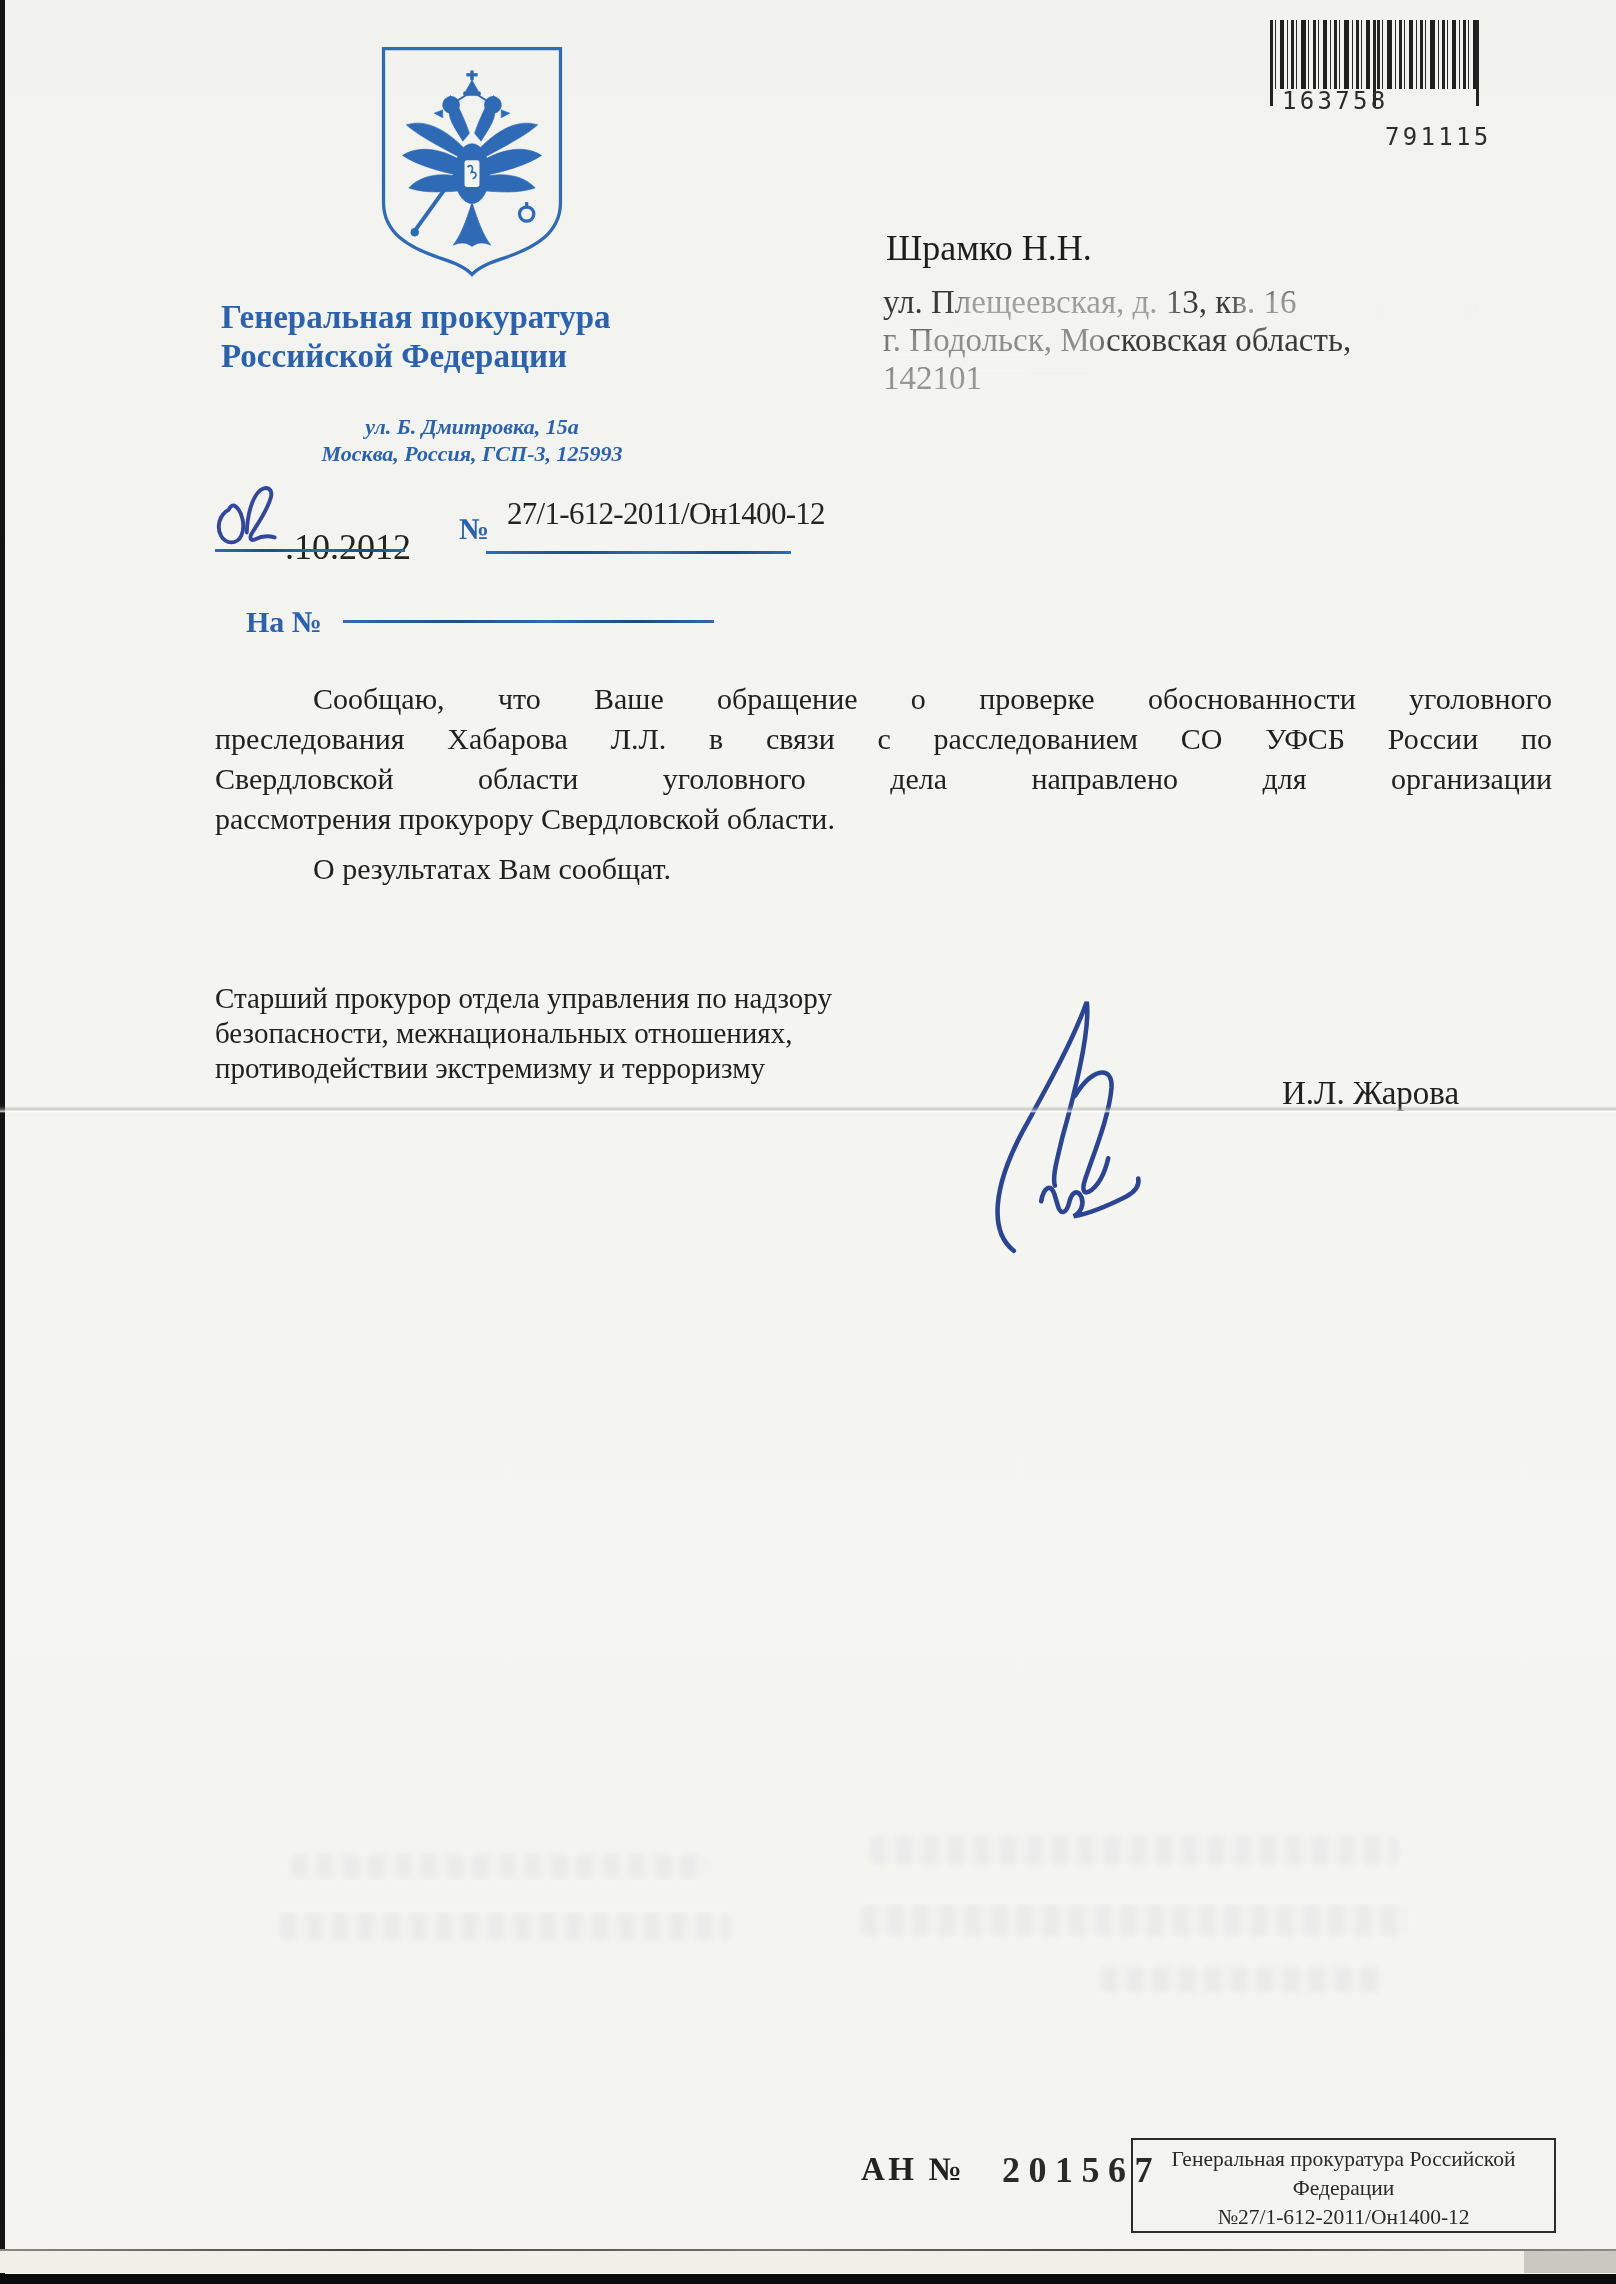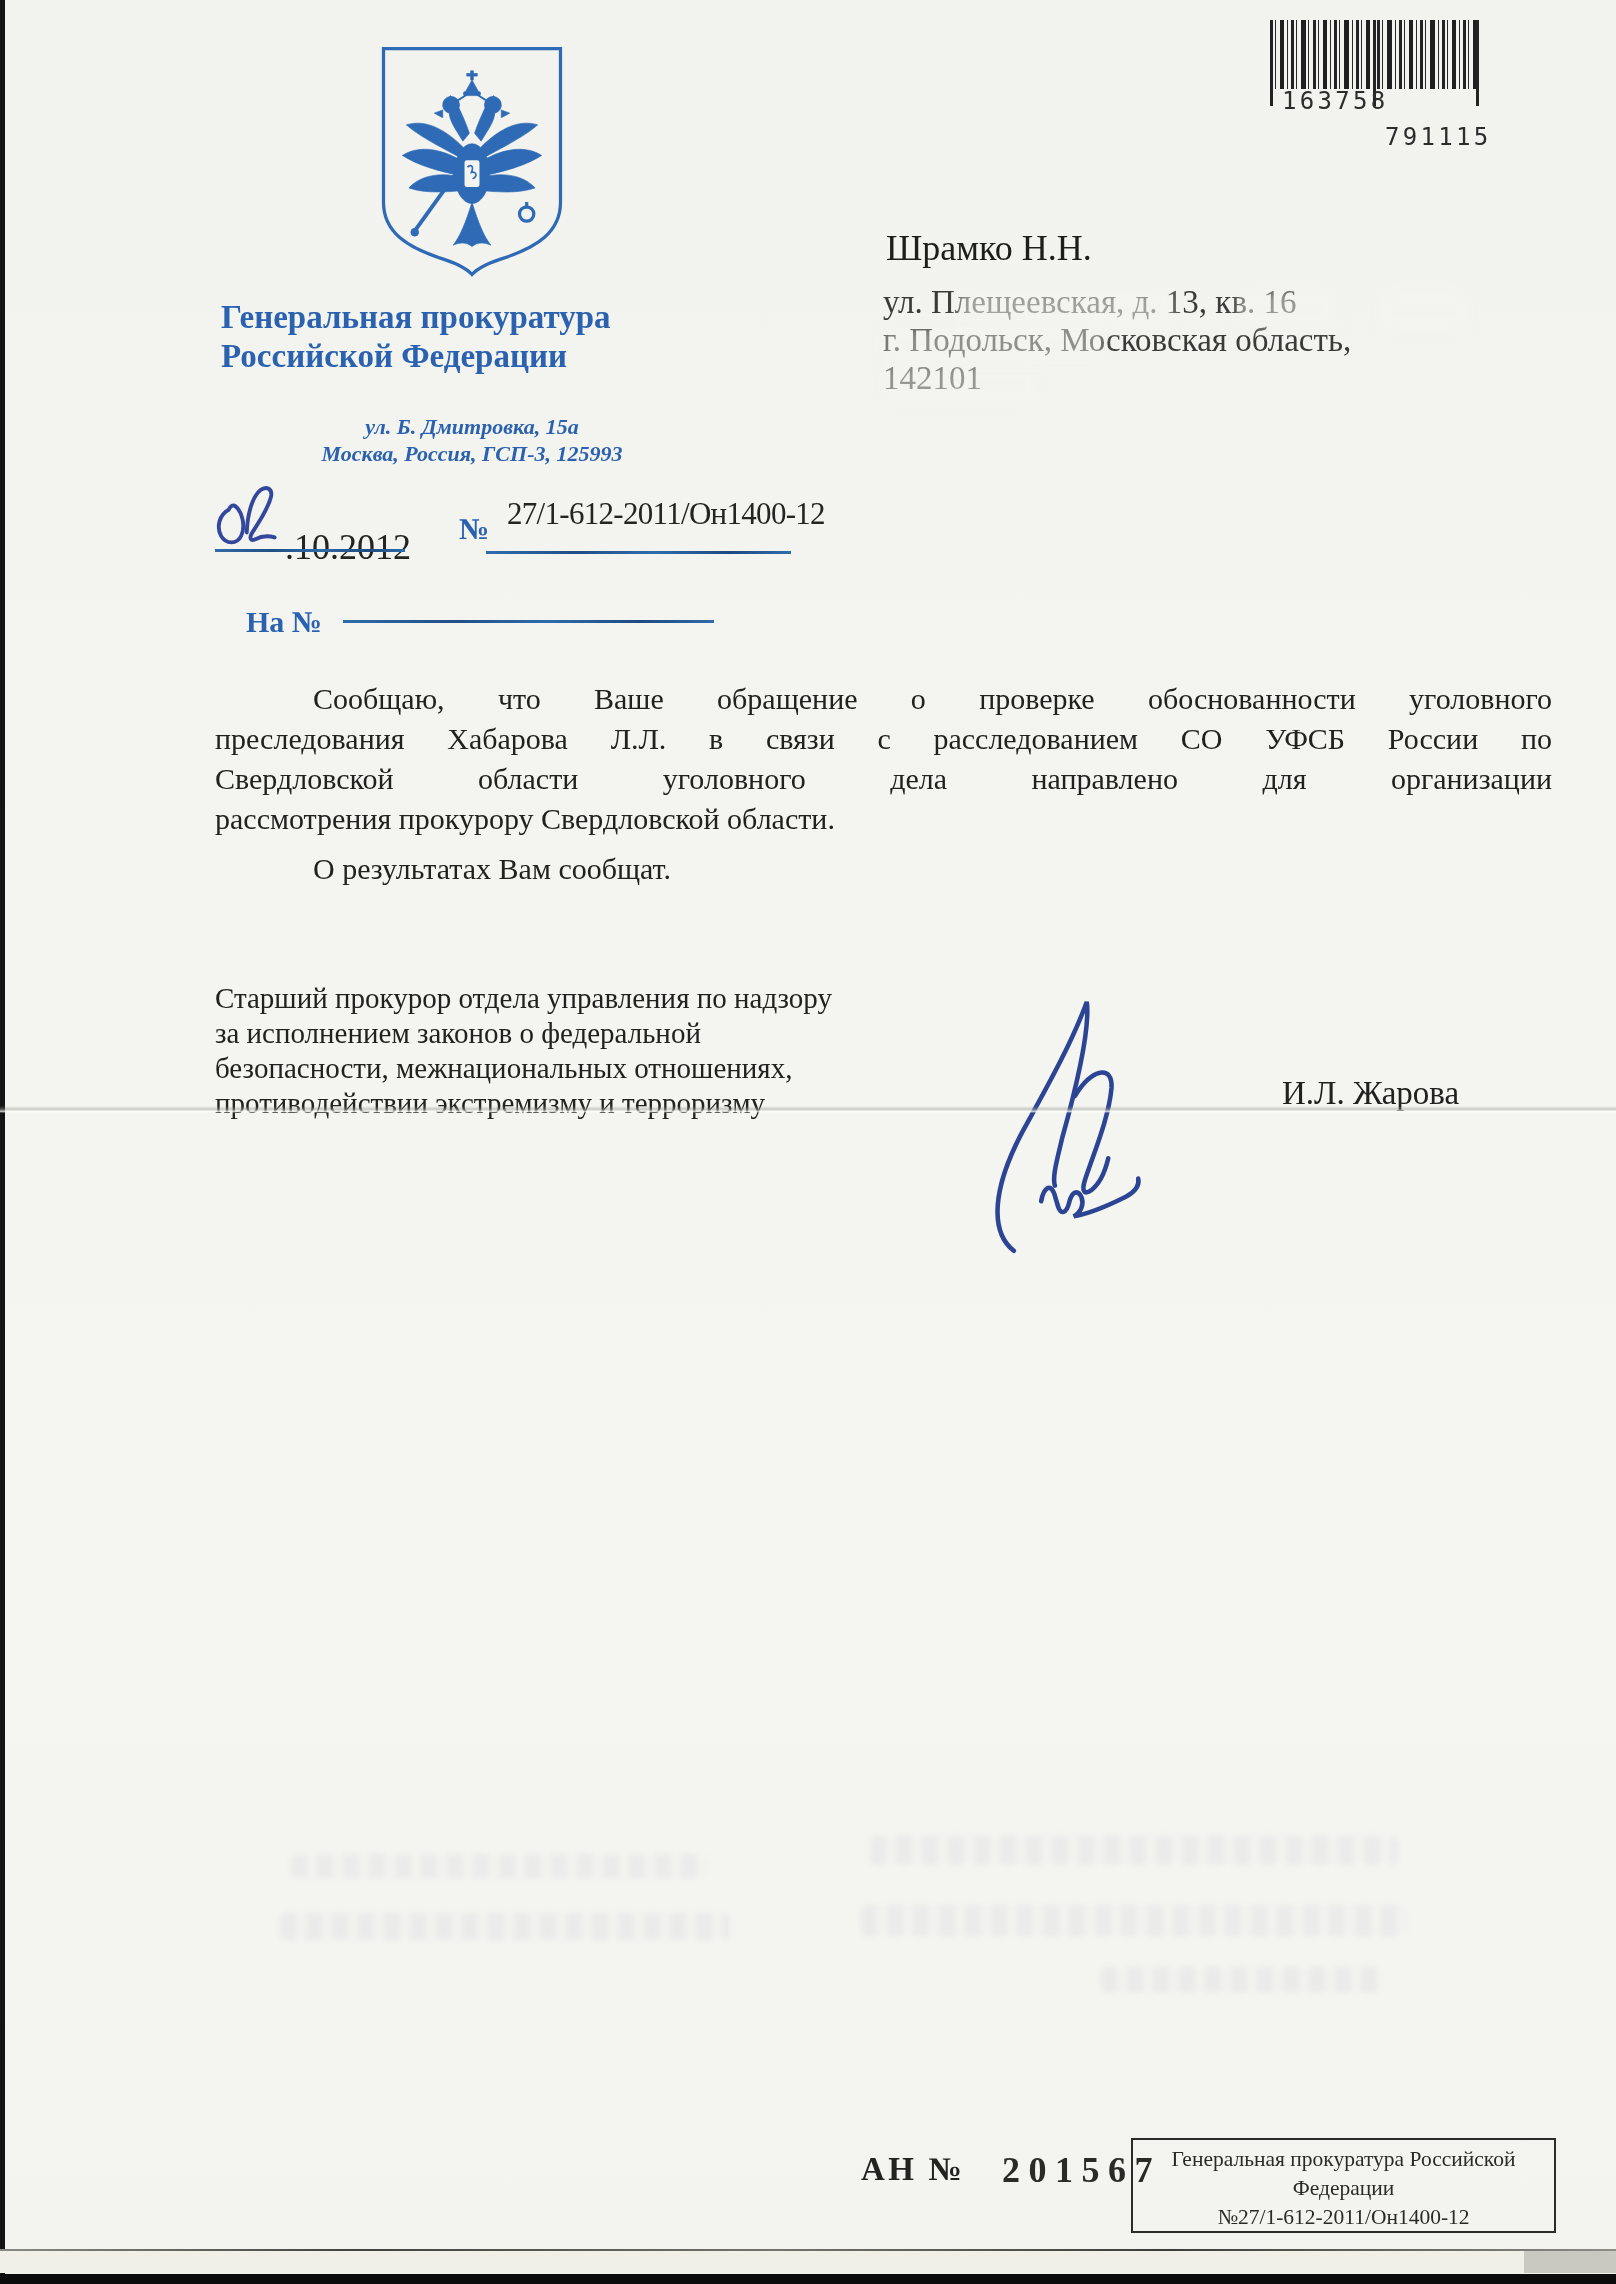--- a/index.html
+++ b/index.html
@@ -189,21 +189,20 @@
   <div class="abs body-block">
     <div class="jline body-l0">Сообщаю, что Ваше обращение о  проверке обоснованности уголовного</div>
     <div class="jline">преследования Хабарова Л.Л. в связи с расследованием СО УФСБ России по</div>
     <div class="jline">Свердловской области уголовного дела направлено для организации</div>
     <div class="body-last">рассмотрения прокурору Свердловской области.</div>
     <div class="closing">О результатах Вам сообщат.</div>
   </div>
 
   <div class="abs sig-title">
     <div class="nowrap">Старший прокурор отдела управления по надзору</div>
-    <div class="nowrap">за исполнением законов о федеральной</div>
     <div class="nowrap">безопасности, межнациональных отношениях,</div>
     <div class="nowrap">противодействии экстремизму и терроризму</div>
   </div>
 
   <div class="abs sig-ink">
     <svg width="215" height="274" viewBox="0 0 330 420">
       <g class="ink">
         <path d="M58,400 C20,370 26,302 72,216 C108,150 146,84 170,18 C175,56 156,142 132,228 C124,262 117,286 121,300"></path>
         <path d="M152,162 C178,120 210,114 208,150 C204,196 180,252 167,292 C162,308 166,315 177,307 C190,297 198,279 203,258"></path>
         <path d="M100,324 C104,302 115,297 120,312 L126,332 C130,345 139,343 143,326 C147,309 156,305 162,318 C166,329 161,341 150,347 C174,343 200,332 230,317 C245,309 251,299 249,289"></path>

